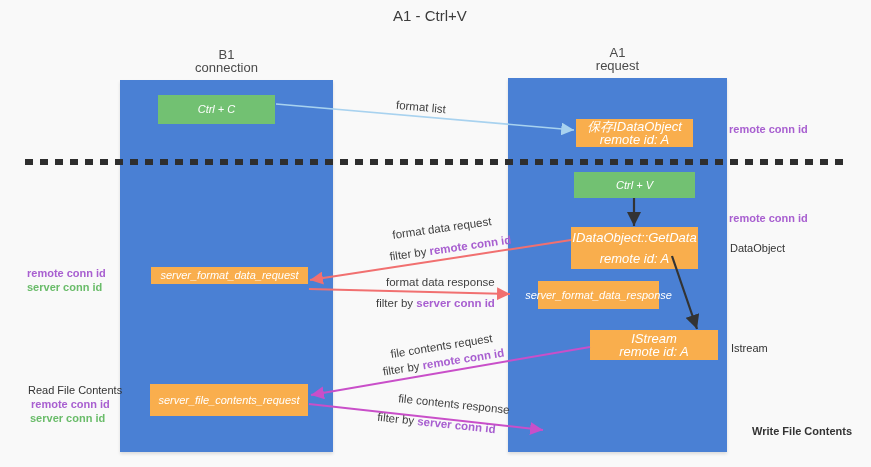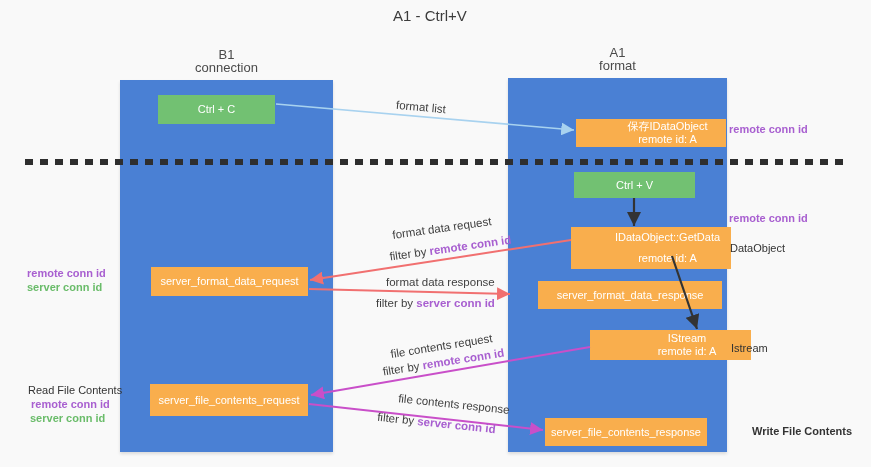--- a/index.html
+++ b/index.html
@@ -9,24 +9,24 @@
   .title { position:absolute; left:300px; top:6px; width:260px; text-align:center;
            font-size:15px; color:#3c3c3c; line-height:19px; }
 
   .col-header { position:absolute; text-align:center; font-size:13px; color:#4a4a4a; line-height:13px; }
 
   .lane { position:absolute; background:#4a80d4; box-shadow:0 2px 3px rgba(0,0,0,0.12); }
   .lane-left  { left:120px; top:80px; width:213px; height:372px; }
   .lane-right { left:508px; top:78px; width:219px; height:374px; }
 
   .box { position:absolute; display:flex; flex-direction:column; align-items:center; justify-content:center;
-         color:#ffffff; text-align:center; font-size:11px; line-height:13px; z-index:3; }
+         color:#ffffff; text-align:center; font-size:11px; line-height:13px; z-index:3;font-style:italic; }
   .box.orange { background:#f9ae4d; }
   .box.green  { background:#72c172; }
-  .box.two-line { font-size:11px; line-height:13px;padding-left:33px; }
+  .box.two-line { font-size:13px; line-height:13px; }
 
   .arrow-layer { position:absolute; left:0; top:0; z-index:4; pointer-events:none; }
 
   .edge-label { position:absolute; font-size:11.5px; color:#3f3f3f; white-space:nowrap; z-index:5; }
   .side-label { position:absolute; font-size:11px; color:#333333; white-space:nowrap; z-index:5; line-height:14px; }
   .purple { color:#a85fd0; font-weight:bold; }
   .green-text { color:#6abc6a; font-weight:bold; }
 </style>
 </head>
 <body>
@@ -36,21 +36,21 @@
   <div class="title">
     <div>A1 - Ctrl+V</div>
   </div>
 
   <div class="col-header" style="left:120px; top:48px; width:213px;">
     <div>B1</div>
     <div>connection</div>
   </div>
   <div class="col-header" style="left:508px; top:46px; width:219px;">
     <div>A1</div>
-    <div>format</div>
+    <div>request</div>
   </div>
 
   <div class="lane lane-left"></div>
   <div class="lane lane-right"></div>
 
   <svg class="arrow-layer" width="871" height="467" viewBox="0 0 871 467">
     <defs>
       <marker id="ah-blue" markerWidth="8" markerHeight="8" refX="10" refY="5" orient="auto" viewBox="0 0 10 10">
         <path d="M0,0 L10,5 L0,10 Z" fill="#a8d2ef"></path>
       </marker>
@@ -87,40 +87,37 @@
 
   <div class="box green" style="left:574px; top:172px; width:121px; height:26px;justify-content:center;">
     <div>Ctrl + V</div>
   </div>
 
   <div class="box orange two-line" style="left:571px; top:227px; width:127px; height:42px;gap:8px;">
     <div>IDataObject::GetData</div>
     <div>remote id: A</div>
   </div>
 
-  <div class="box orange" style="left:151px; top:267px; width:157px; height:29px;">
+  <div class="box orange" style="left:151px; top:267px; width:157px; height:17px;">
     <div>server_format_data_request</div>
   </div>
 
-  <div class="box orange" style="left:538px; top:281px; width:184px; height:28px;">
+  <div class="box orange" style="left:538px; top:281px; width:121px; height:28px;">
     <div>server_format_data_response</div>
   </div>
 
   <div class="box orange two-line" style="left:590px; top:330px; width:128px; height:30px;">
     <div>IStream</div>
     <div>remote id: A</div>
   </div>
 
   <div class="box orange" style="left:150px; top:384px; width:158px; height:32px;">
     <div>server_file_contents_request</div>
   </div>
 
-  <div class="box orange" style="left:545px; top:418px; width:162px; height:28px;">
-    <div>server_file_contents_response</div>
-  </div>
 
   <div class="edge-label" style="left:396px; top:101px; transform:rotate(5deg);">format list</div>
 
   <div class="edge-label" style="left:392px; top:222px; transform:rotate(-8deg);">format data request</div>
   <div class="edge-label" style="left:389px; top:242px; transform:rotate(-8deg);">
     <span>filter by</span>
     <span class="purple">remote conn id</span>
   </div>
 
   <div class="edge-label" style="left:386px; top:276px;">format data response</div>

